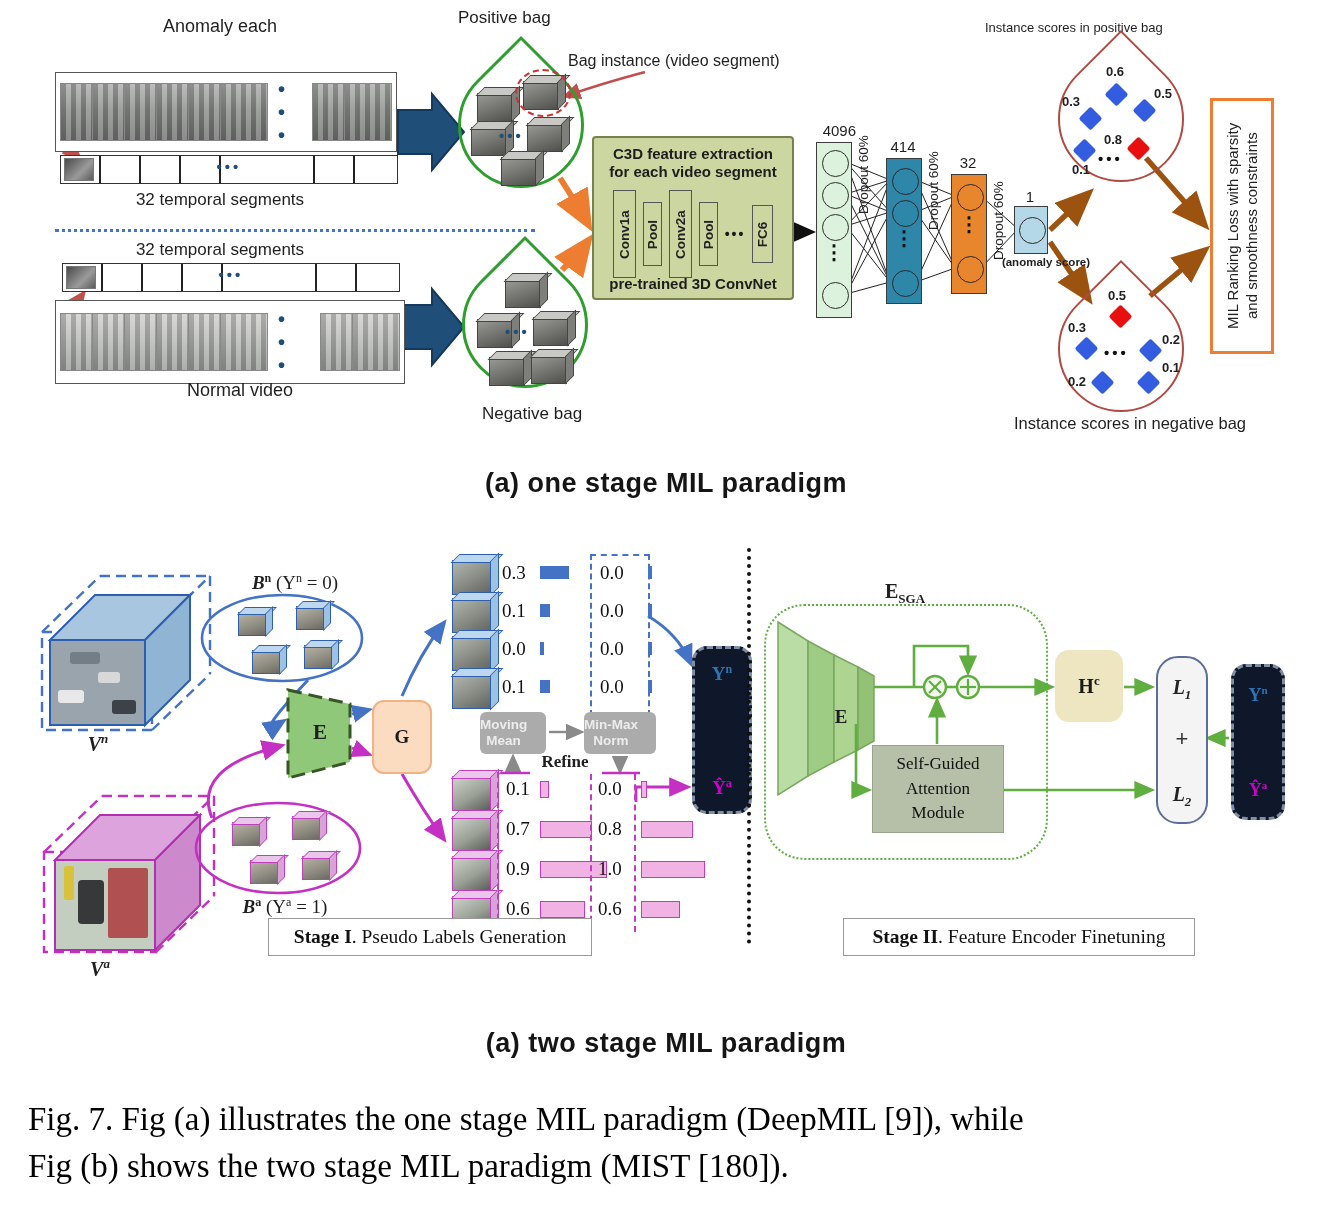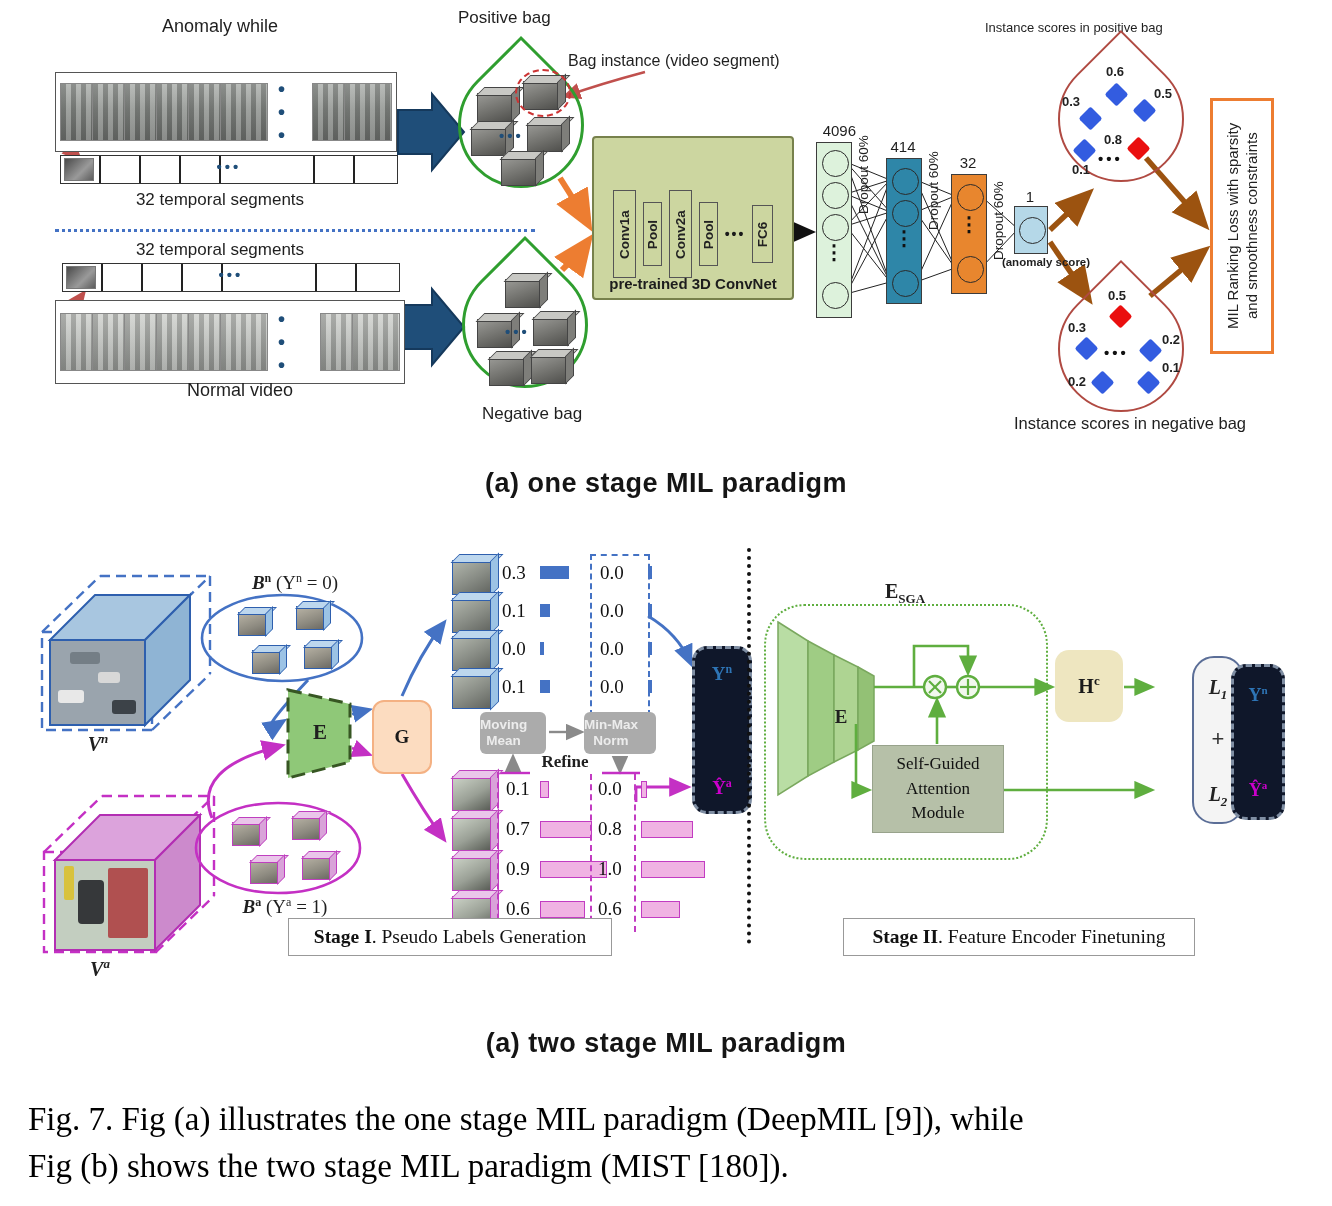--- a/index.html
+++ b/index.html
@@ -88,21 +88,21 @@
   .scoreval{position:absolute;font-family:"Liberation Serif",serif;font-size:19px;color:#111;}
   .bluebar{position:absolute;height:13px;background:#4472c4;}
   .magbar{position:absolute;height:15px;background:#f0b3e3;border:1.6px solid #c23cc2;}
   .dashcol-b{position:absolute;border:2.5px dashed #4472c4;background:transparent;}
   .dashv{position:absolute;width:0;border-left:2.5px dashed #c23cc2;}
   .sgabox{position:absolute;left:872px;top:745px;width:130px;height:86px;background:#b6c0a8;border:1px solid #98a38c;
           display:flex;flex-direction:column;align-items:center;justify-content:center;
           font-family:"Liberation Serif",serif;font-size:17px;line-height:1.45;color:#111;}
   .hcbox{position:absolute;left:1055px;top:650px;width:68px;height:72px;background:#eee6c0;border-radius:14px;
          display:flex;align-items:center;justify-content:center;}
-  .lbox{position:absolute;left:1192px;top:656px;width:48px;height:164px;background:#f4f4f4;border:2px solid #5b6e97;
+  .lbox{position:absolute;left:1156px;top:656px;width:48px;height:164px;background:#f4f4f4;border:2px solid #5b6e97;
         border-radius:22px;}
   .lmath{font-family:"Liberation Serif",serif;font-style:italic;font-weight:bold;font-size:20px;color:#222;}
   .dotted-divider-v{position:absolute;border-left:4px dotted #111;}
   .dotted-divider-h{position:absolute;border-top:3.5px dotted #4472c4;}
   .esga-region{position:absolute;left:764px;top:604px;width:280px;height:252px;border:2.5px dotted #5fae3f;border-radius:40px;}
   .gbox{position:absolute;left:372px;top:700px;width:56px;height:70px;background:#fcdcc0;border:2px solid #f4b183;
         border-radius:12px;display:flex;align-items:center;justify-content:center;}
   .caption{position:absolute;left:28px;top:1096px;width:1290px;font-family:"Liberation Serif",serif;
            font-size:33px;line-height:1.42;color:#000;}
   sup,sub{line-height:0;}
@@ -256,21 +256,21 @@
     <line x1="1229" y1="738" x2="1210" y2="738" stroke="#5fae3f" stroke-width="2.6" marker-end="url(#mGreen)"></line>
 
     <circle cx="935" cy="687" r="11" fill="#f2f8ee" stroke="#5fae3f" stroke-width="2.4"></circle>
     <line x1="929" y1="681" x2="941" y2="693" stroke="#5fae3f" stroke-width="2.2"></line>
     <line x1="941" y1="681" x2="929" y2="693" stroke="#5fae3f" stroke-width="2.2"></line>
     <circle cx="968" cy="687" r="11" fill="#f2f8ee" stroke="#5fae3f" stroke-width="2.4"></circle>
     <line x1="968" y1="679" x2="968" y2="695" stroke="#5fae3f" stroke-width="2.2"></line>
     <line x1="960" y1="687" x2="976" y2="687" stroke="#5fae3f" stroke-width="2.2"></line>
   </svg>
 
-  <div class="lbl" style="left:110px;top:16px;width:220px;text-align:center;font-size:18px;">Anomaly while</div>
+  <div class="lbl" style="left:110px;top:16px;width:220px;text-align:center;font-size:18px;">Anomaly each</div>
 
   <div class="strip" style="left:55px;top:72px;width:332px;height:70px;">
     <div class="photo"></div>
     <div class="photo"></div>
     <div class="photo"></div>
     <div class="photo"></div>
     <div class="photo"></div>
     <div class="photo"></div>
     <div class="stripdots">• • •</div>
     <div class="photo"></div>
@@ -336,20 +336,24 @@
       <div class="vcube" style="left:12px;top:54px;"></div>
       <div class="vcube" style="left:68px;top:52px;"></div>
       <div class="vcube" style="left:24px;top:92px;"></div>
       <div class="vcube" style="left:66px;top:90px;"></div>
       <div class="bagdots" style="left:40px;top:58px;">•••</div>
     </div>
   </div>
   <div class="lbl" style="left:462px;top:404px;width:140px;text-align:center;font-size:17px;">Negative bag</div>
 
   <div class="c3d">
+    <div class="c3d-title">
+      <div>C3D feature extraction</div>
+      <div>for each video segment</div>
+    </div>
     <div class="c3d-row">
       <div class="c3d-layer" style="width:21px;height:86px;">
           <span>Conv1a</span>
         </div>
       <div class="c3d-layer" style="width:17px;height:62px;">
           <span>Pool</span>
         </div>
       <div class="c3d-layer" style="width:21px;height:86px;">
           <span>Conv2a</span>
         </div>
@@ -523,21 +527,21 @@
 
   <div class="ybox" style="left:692px;top:646px;height:162px;">
     <div class="yn" style="position:absolute;left:0;right:0;top:14px;text-align:center;">
       <span>Y</span><sup style="font-size:12px;">n</sup>
     </div>
     <div class="ya" style="position:absolute;left:0;right:0;bottom:12px;text-align:center;">
       <span>Ŷ</span><sup style="font-size:12px;">a</sup>
     </div>
   </div>
 
-  <div class="stagebox" style="left:268px;top:918px;width:322px;height:36px;margin-left:20px;">
+  <div class="stagebox" style="left:268px;top:918px;width:322px;height:36px;">
     <span><b>Stage I</b><span>. Pseudo Labels Generation</span></span>
   </div>
 
   <div class="dotted-divider-v" style="left:747px;top:548px;height:396px;"></div>
 
   <div class="lbl serif" style="left:860px;top:580px;width:90px;text-align:center;font-size:20px;font-weight:bold;">
     <span>E</span><sub style="font-size:13px;">SGA</sub>
   </div>
   <div class="esga-region"></div>
   <div class="lbl serif" style="left:826px;top:706px;width:30px;text-align:center;font-size:19px;font-weight:bold;">E</div>

